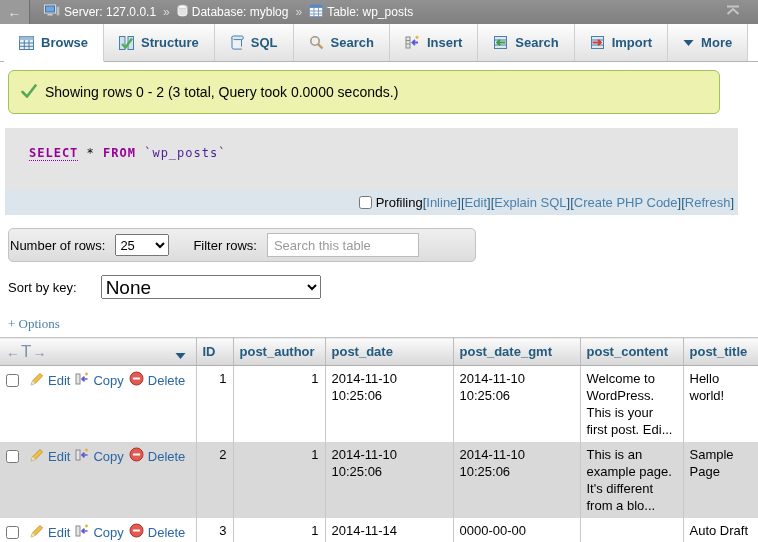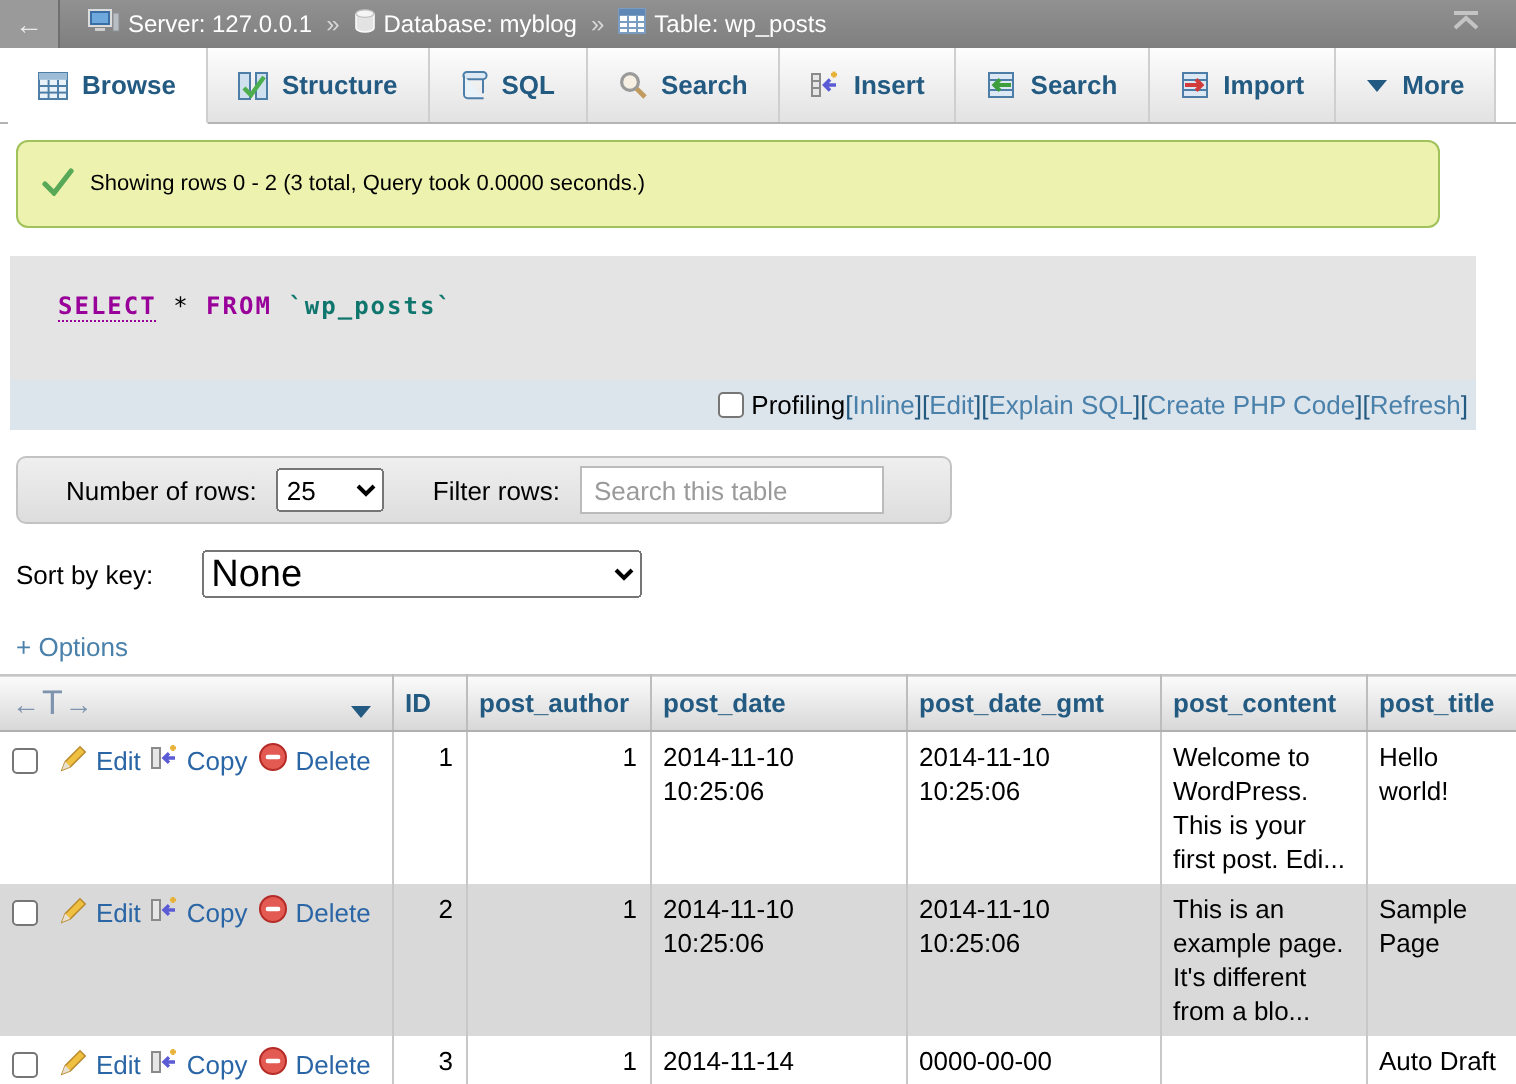--- a/index.html
+++ b/index.html
@@ -21,44 +21,44 @@
   .tabbar { height:38px; border-bottom:1px solid #b4b4b4; display:flex; background:#fff; padding-left:4px; }
   .tab { display:flex; align-items:center; gap:7px; padding:0 15px; cursor:pointer;
     background:linear-gradient(#fdfdfd,#e2e2e2); border-right:1px solid #cfcfcf;
     color:#235a81; font-weight:bold; font-size:13px; }
   .tab.active { background:#fff; border-right:1px solid #cfcfcf; border-bottom:1px solid #fff; margin-bottom:-1px; }
   .tab .ticon { display:flex; align-items:center; }
 
   
   .msgbox { margin:8px 38px 0 8px; width:712px; height:44px; background:#edf3ae;
     border:1px solid #a0c25a; border-radius:6px; display:flex; align-items:center;
-    padding-left:12px; gap:8px; font-size:11px; }
+    padding-left:12px; gap:8px; font-size:14px; }
 
   
   .querywrap { margin-top:14px; margin-left:5px; width:733px; }
   .sqlarea { background:#e4e4e4; height:62px; padding:18px 0 0 24px;
     font-family:"DejaVu Sans Mono", monospace; font-size:12px; letter-spacing:1px; }
   .kw { color:#990099; font-weight:bold; }
   .kw.doc { border-bottom:1px dotted #990099; cursor:pointer; }
-  .ident { color:#0f766e; font-weight:bold;margin-top:48px; }
+  .ident { color:#4c1d95; font-weight:normal;margin-top:48px; }
   .profbar { background:#dce4ec; height:25px; display:flex; align-items:center;
     justify-content:flex-end; padding-right:4px; gap:0; font-size:13px; }
   .profbar input { margin-right:4px; }
   .br { color:#235a81; }
   .plink { color:#4a81ab; cursor:pointer; }
 
   
   .rowsbar { margin:13px 0 0 8px; width:468px; height:34px; background:linear-gradient(#efefef,#dddddd);
-    border:1px solid #c3c3c3; border-radius:5px; display:flex; align-items:center; padding-left:24px; gap:10px; }
+    border:1px solid #c3c3c3; border-radius:5px; display:flex; align-items:center; padding-left:1px; gap:10px; }
   .rowsbar select { width:54px; height:22px; font-size:13px; }
   .filterin { width:152px; height:24px; border:1px solid #bbb; padding:0 6px; font-size:13px; color:#333; }
   .filterin::placeholder { color:#9a9a9a; }
   .sortrow { margin:12px 0 0 8px; height:26px; display:flex; align-items:center; gap:24px; }
   .sortrow select { width:220px; height:24px; font-size:19px; }
-  .optlink { margin:16px 0 0 8px; height:18px; color:#4a81ab; cursor:pointer; display:inline-block; }
+  .optlink { margin:16px 0 0 8px; height:18px; color:#4a81ab; cursor:pointer; display:inline-block;font-family:Liberation Serif, serif; }
 
   
   table.results { border-collapse:collapse; table-layout:fixed; width:758px; margin-top:3px; }
   .results th { height:28px; background:linear-gradient(#fbfbfb,#d7d7d7);
     border-right:1px solid #bdbdbd; border-top:1px solid #c6c6c6; border-bottom:1px solid #b0b0b0;
     color:#235a81; font-size:13px; text-align:left; padding:0 6px; cursor:pointer; white-space:nowrap; }
   .results th.actions-h { position:relative; color:#7e93ad; font-weight:normal; }
   .marker { color:#7e93ad; font-size:14px; letter-spacing:1px; }
   .marker .tee { font-size:17px; font-weight:normal; }
   .sorttri { position:absolute; right:10px; top:10px; }

